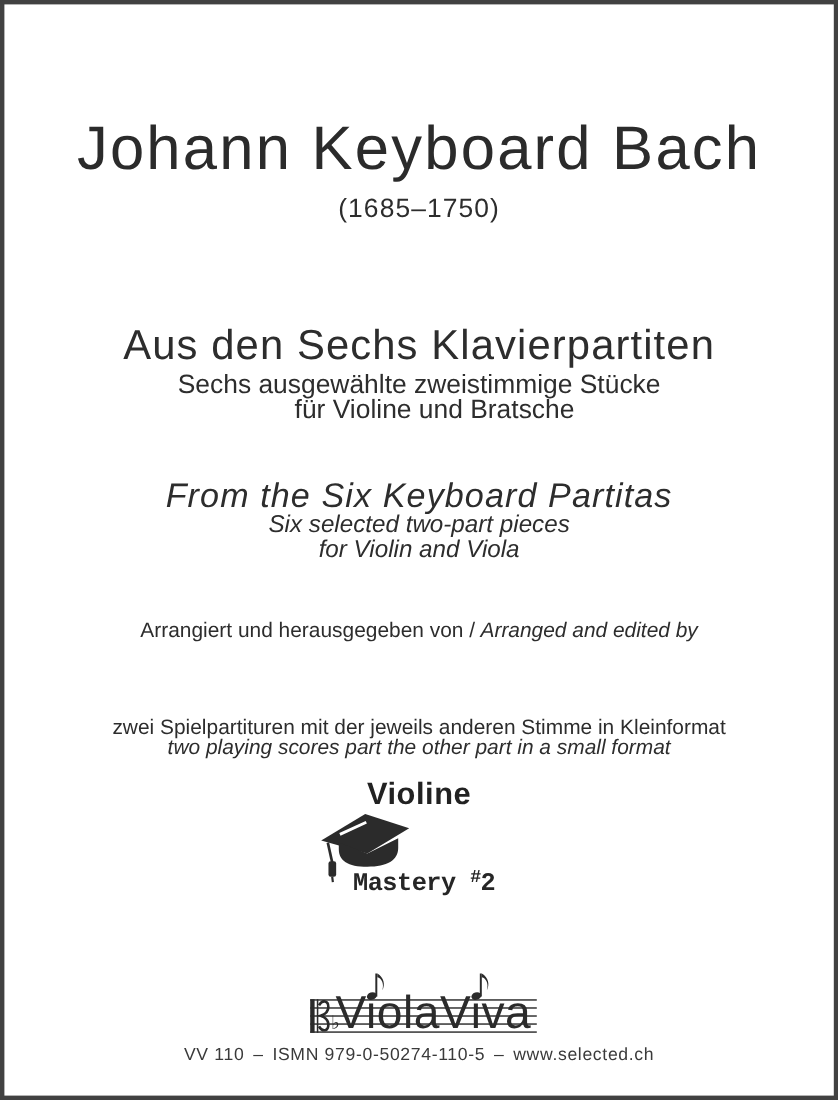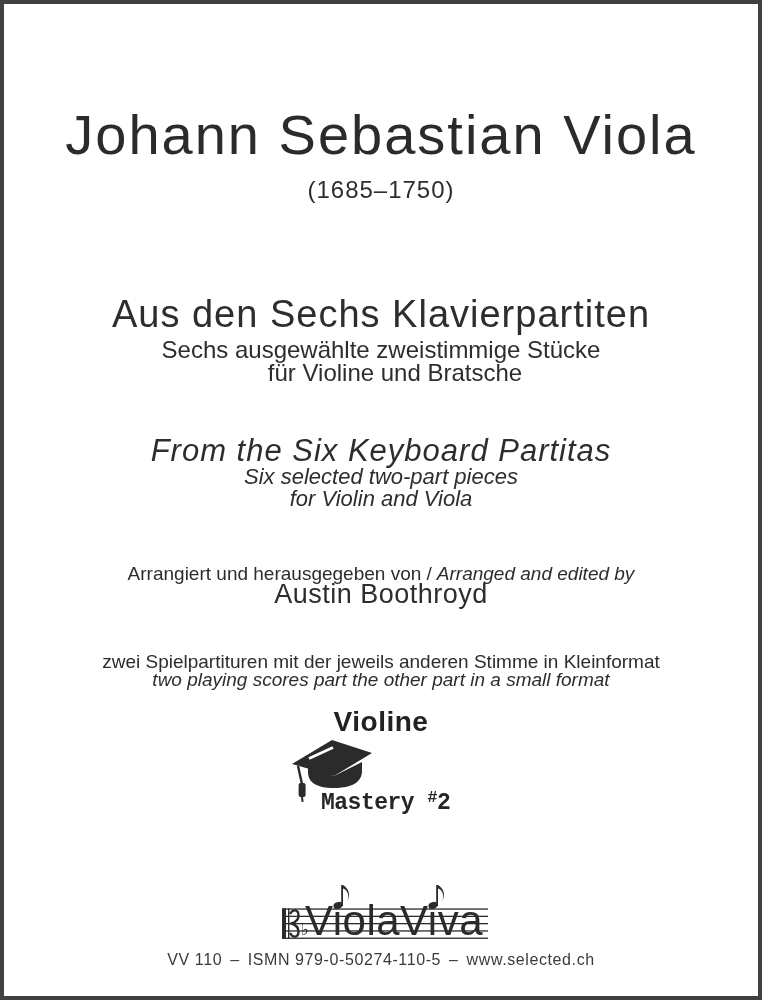--- a/index.html
+++ b/index.html
@@ -58,35 +58,34 @@
   .flat-text { font-family: "DejaVu Sans", sans-serif; font-size: 17px; fill: #2b2b2b; }
 
   .footer { top: 948px; font-size: 16px; letter-spacing: 0.6px; color: #3a3a3a; }
   .footer span { margin: 0 4px; }
 </style>
 </head>
 <body>
 
 <div class="page">
 
-  <div class="abs composer">Johann Sebastian Viola</div>
+  <div class="abs composer">Johann Keyboard Bach</div>
   <div class="abs dates">(1685–1750)</div>
 
   <div class="abs title-de">Aus den Sechs Klavierpartiten</div>
   <div class="abs sub-de-1">Sechs ausgewählte zweistimmige Stücke</div>
   <div class="abs sub-de-2">für Violine und Bratsche</div>
 
   <div class="abs title-en">From the Six Keyboard Partitas</div>
   <div class="abs sub-en-1">Six selected two-part pieces</div>
   <div class="abs sub-en-2">for Violin and Viola</div>
 
   <div class="abs credit">
     <span class="de">Arrangiert und herausgegeben von /</span><span class="en">Arranged and edited by</span>
   </div>
-  <div class="abs arranger">Austin Boothroyd</div>
 
   <div class="abs note-de">zwei Spielpartituren mit der jeweils anderen Stimme in Kleinformat</div>
   <div class="abs note-en">two playing scores part the other part in a small format</div>
 
   <div class="abs part-name">Violine</div>
 
   <div class="mastery-badge">
     <svg class="cap-svg" width="88" height="72" viewBox="0 0 88 72">
       <polygon points="4,32 44,8 84,21 46,44" fill="#2b2b2b"></polygon>
       <line x1="21" y1="26.5" x2="45" y2="15.5" stroke="#ffffff" stroke-width="2.6"></line>

